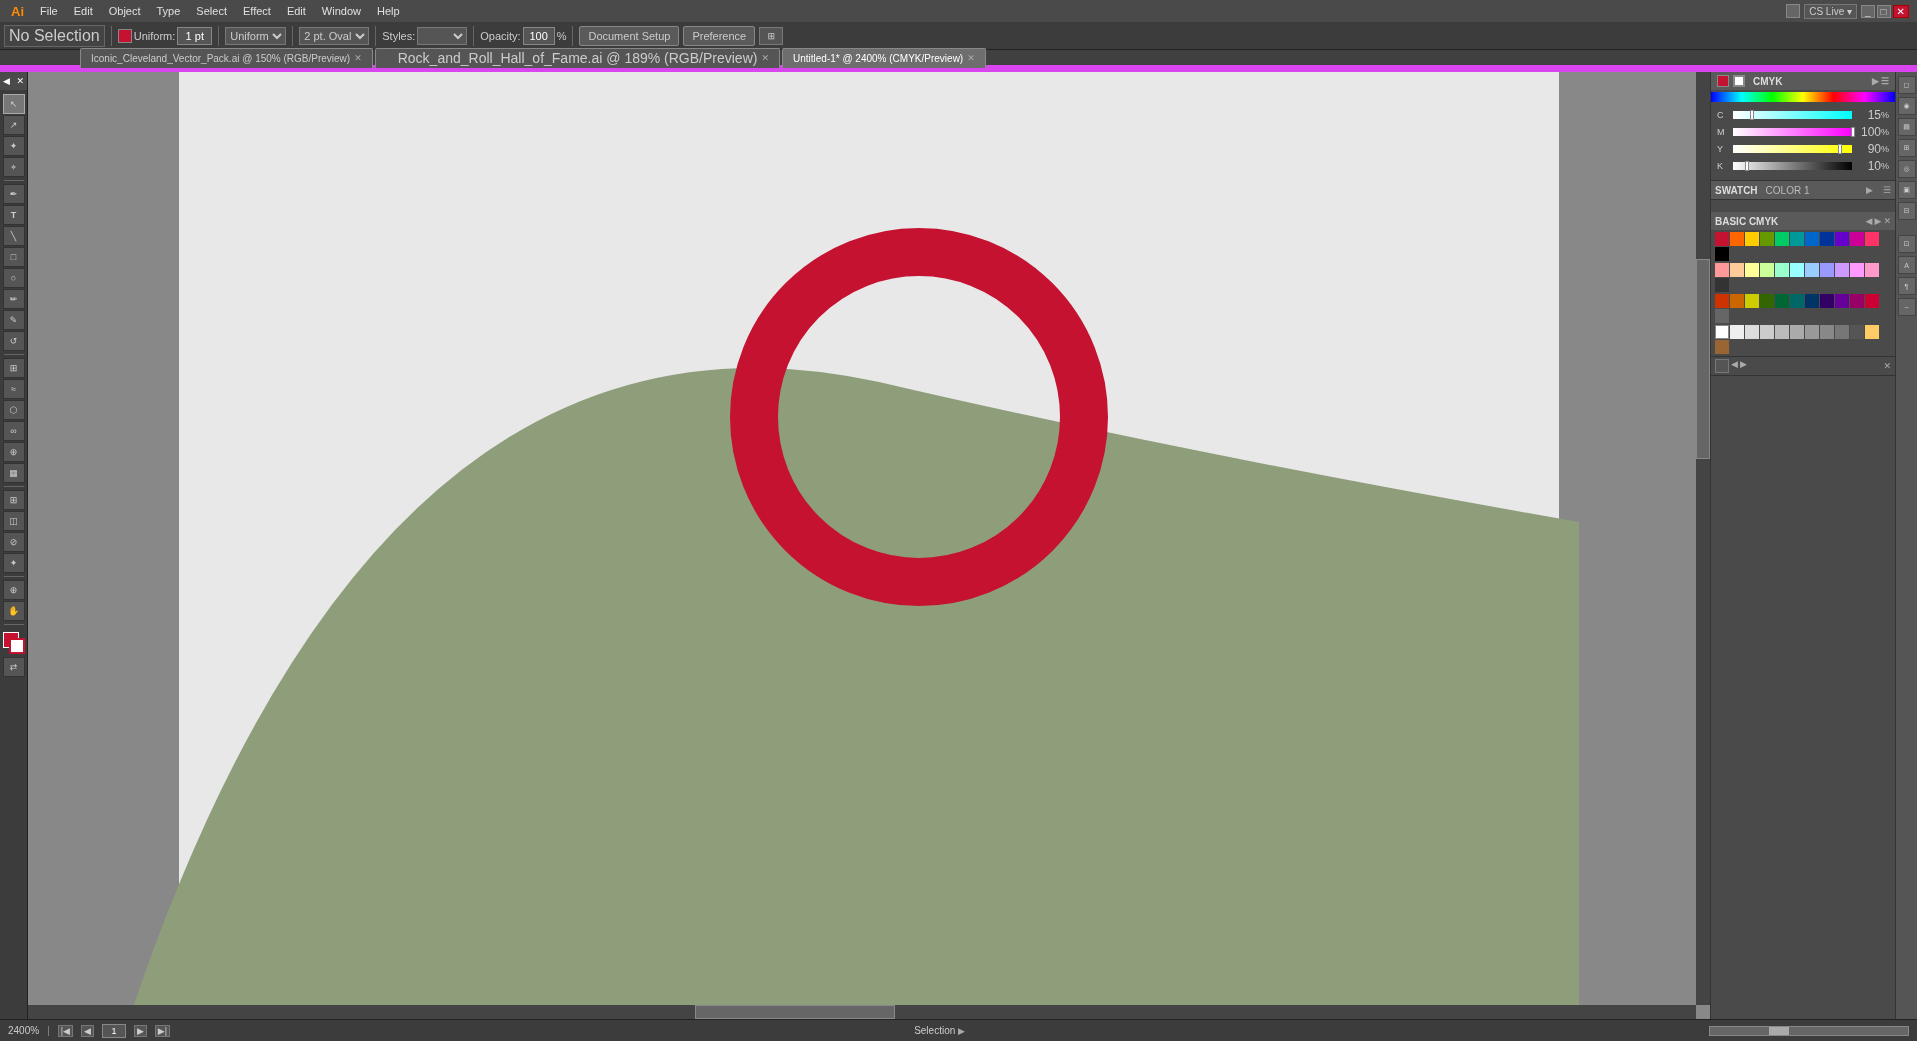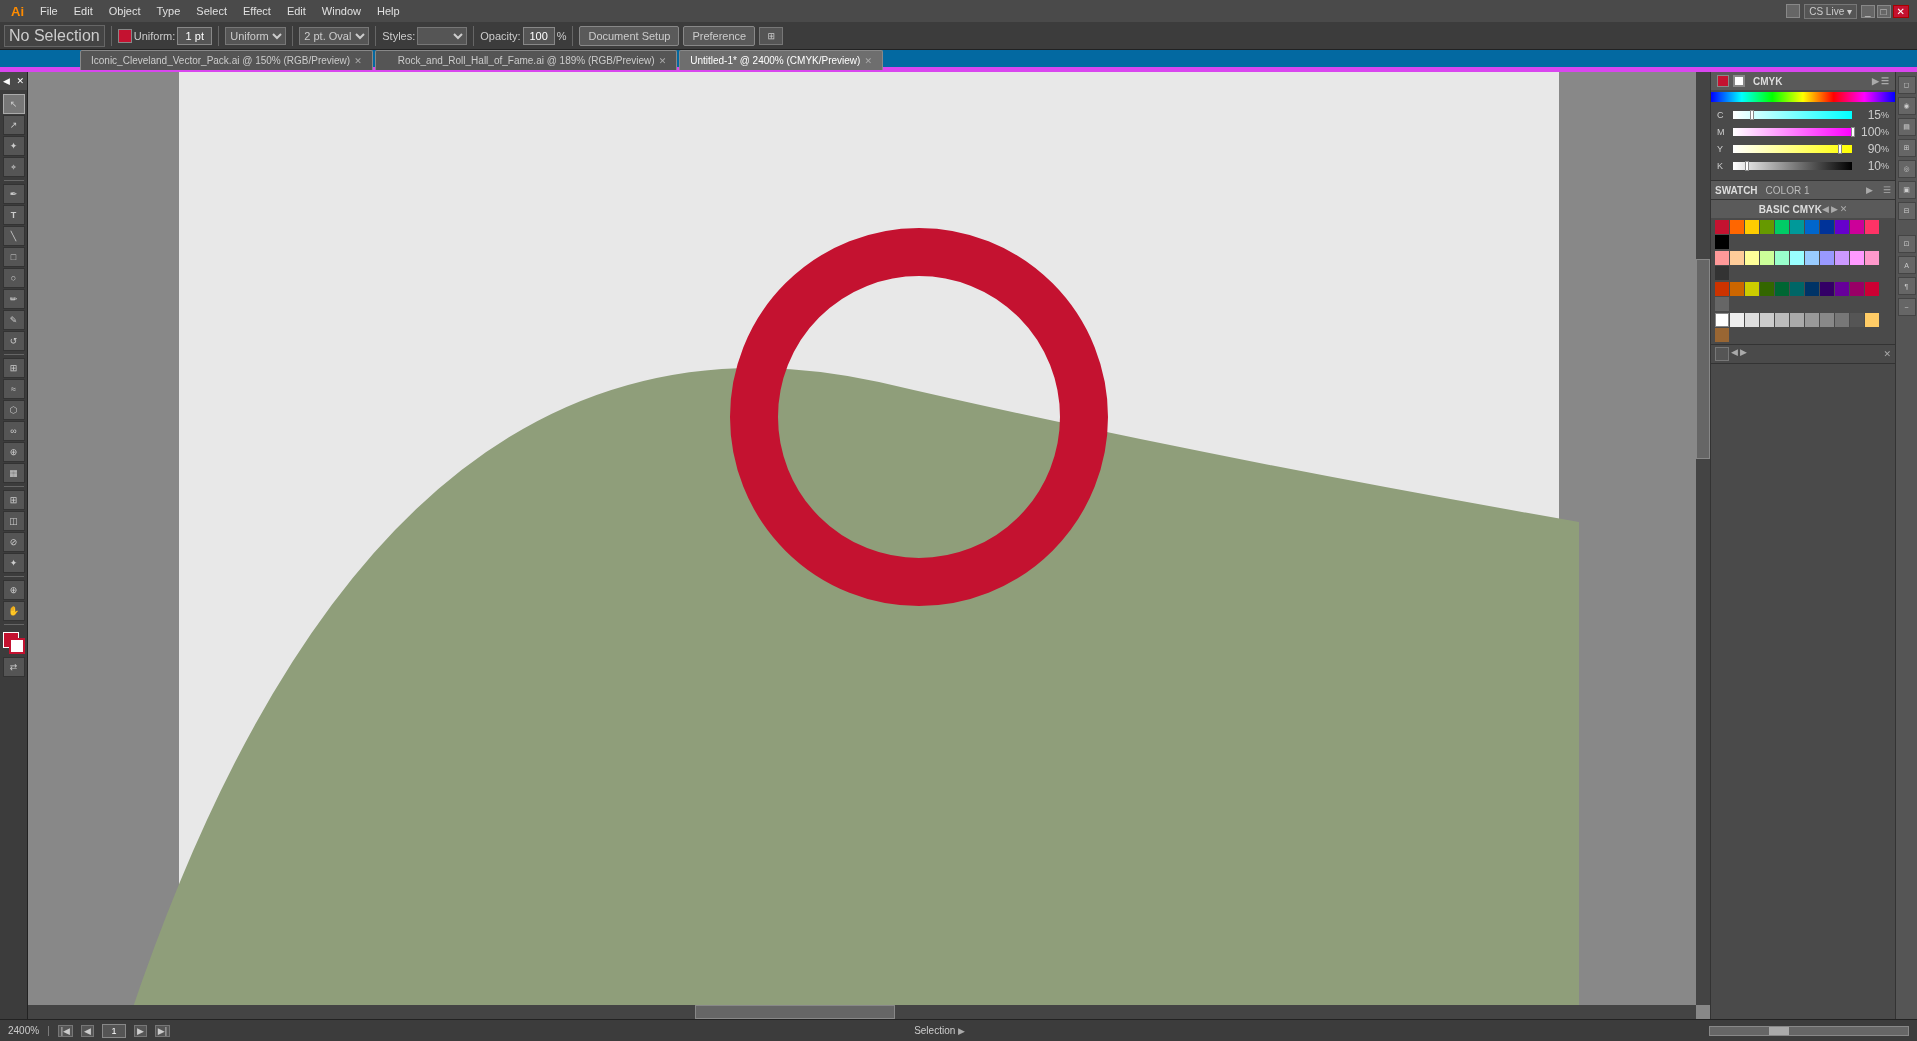--- a/index.html
+++ b/index.html
@@ -51,25 +51,25 @@
       color: #ccc;
       font-size: 11px;
       cursor: pointer;
       border-radius: 2px;
     }
 
     
     #tabs {
       width: 100%;
       height: 22px;
-      background: #0369a1;
-      display: flex;
-      align-items: flex-start;
+      background: #404040;
+      display: flex;
+      align-items: center;
       padding-left: 80px;
-      border-bottom: 5px solid #d946ef;
+      border-bottom: 7px solid #d946ef;
     }
     .tab {
       height: 20px;
       padding: 0 10px;
       background: #555;
       border: 1px solid #888;
       border-bottom: none;
       color: #ccc;
       font-size: 10px;
       cursor: pointer;
@@ -316,21 +316,21 @@
   <button class="toolbar-btn">Preference</button>
   <div style="width:24px;height:18px;background:#555;border:1px solid #777;cursor:pointer;display:flex;align-items:center;justify-content:center;font-size:9px;color:#ccc;">⊞</div>
 </div>
 
 <div id="tabs">
   <div class="tab">
     <span style="font-size:10px;">Iconic_Cleveland_Vector_Pack.ai @ 150% (RGB/Preview)</span>
     <span class="tab-close">✕</span>
   </div>
   <div class="tab">
-    <span style="font-size:10px;padding-left:12px;">Rock_and_Roll_Hall_of_Fame.ai @ 189% (RGB/Preview)</span>
+    <span style="font-size:14px;padding-left:12px;">Rock_and_Roll_Hall_of_Fame.ai @ 189% (RGB/Preview)</span>
     <span class="tab-close">✕</span>
   </div>
   <div class="tab active">
     <span style="font-size:10px;">Untitled-1* @ 2400% (CMYK/Preview)</span>
     <span class="tab-close">✕</span>
   </div>
 </div>
 
 <div id="main" style="display:flex; height:calc(1041px - 22px - 28px - 22px - 22px);">
 
@@ -456,21 +456,21 @@
       <div class="swatch-header">
         <span style="font-size:10px;font-weight:bold;color:#ddd;cursor:pointer;">SWATCH</span>
         <span style="font-size:10px;color:#bbb;cursor:pointer;">COLOR 1</span>
         <div style="flex:1"></div>
         <span style="cursor:pointer;color:#aaa;font-size:9px;">▶</span>
         <span style="cursor:pointer;color:#aaa;font-size:9px;margin-left:2px;">☰</span>
       </div>
     </div>
 
     <div style="background:#4a4a4a;border-bottom:1px solid #333;">
-      <div style="height:18px;background:#5a5a5a;display:flex;align-items:center;justify-content:center;padding:0 4px;">
+      <div style="height:18px;background:#5a5a5a;display:flex;align-items:center;justify-content:space-between;padding:0 4px;margin-top:12px;">
         <span style="font-size:10px;font-weight:bold;color:#ddd;">BASIC CMYK</span>
         <div style="display:flex;gap:2px;">
           <span style="cursor:pointer;color:#aaa;font-size:9px;">◀</span>
           <span style="cursor:pointer;color:#aaa;font-size:9px;">▶</span>
           <span style="cursor:pointer;color:#aaa;font-size:9px;">✕</span>
         </div>
       </div>
 
       <div style="display:flex;padding:2px 4px;gap:1px;flex-wrap:wrap;">
         <div class="swatch" style="background:#c41230;"></div>

